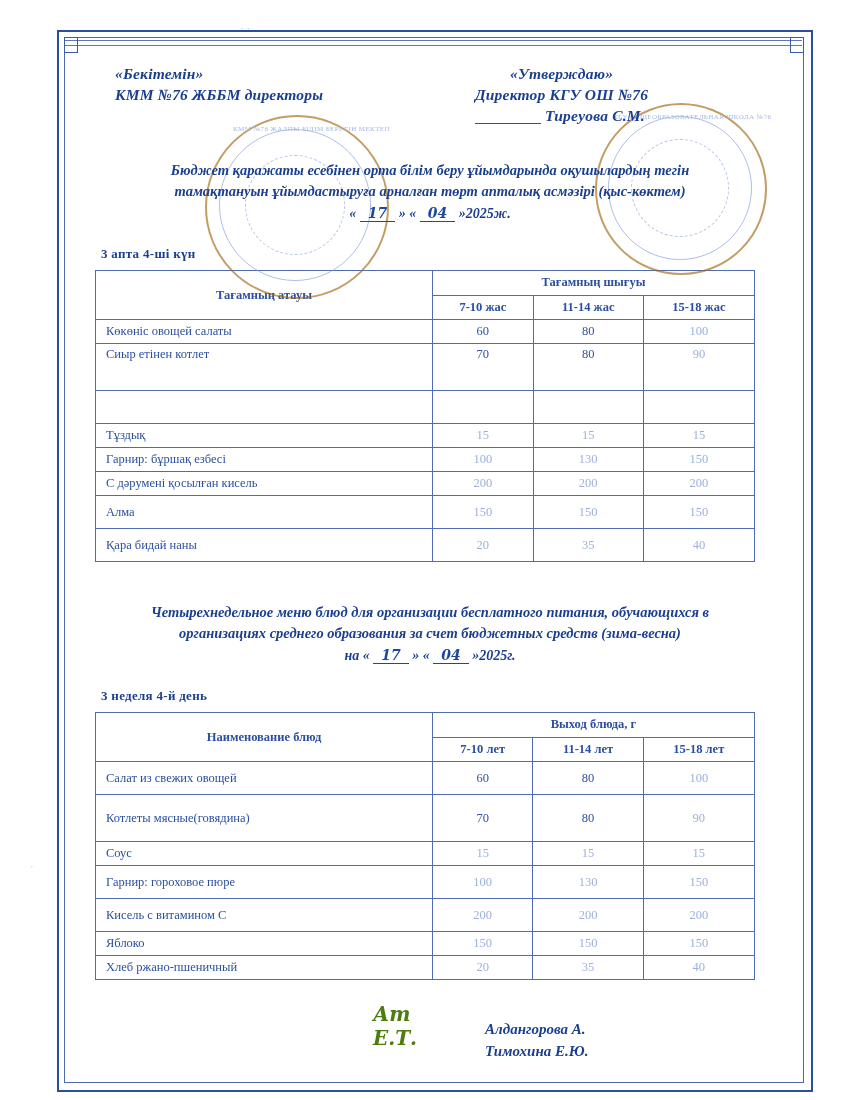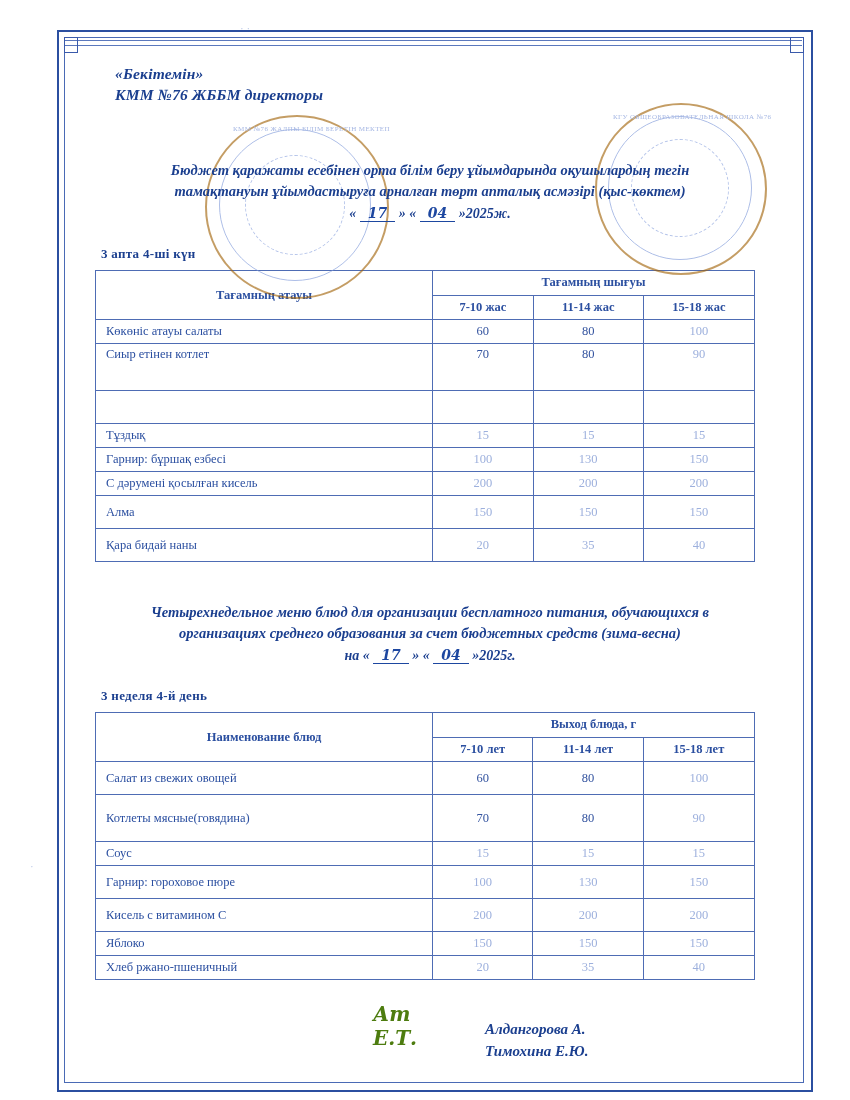--- a/index.html
+++ b/index.html
@@ -248,20 +248,25 @@
         <div class="inner"></div>
         <div class="core"></div>
         <div class="stamp-text" style="left:16px;top:8px;">КГУ ОБЩЕОБРАЗОВАТЕЛЬНАЯ ШКОЛА №76</div>
       </div>
 
       <div class="approval-col left">
         <div class="ln">«Бекітемін»</div>
         <div class="ln">КММ  №76 ЖББМ директоры</div>
       </div>
 
+      <div class="approval-col right">
+        <div class="ln" style="text-align:center;">«Утверждаю»</div>
+        <div class="ln">Директор КГУ ОШ №76</div>
+        <div class="ln"><span class="sig-line"></span><span>Тиреуова С.М.</span></div>
+      </div>
     </div>
 
     <div class="title-block">
       <div>Бюджет қаражаты есебінен орта білім беру ұйымдарында оқушылардың тегін</div>
       <div>тамақтануын ұйымдастыруға арналған төрт апталық асмәзірі (қыс-көктем)</div>
       <div class="dateline">
         <span>«</span>
         <span class="hand">17</span>
         <span>» «</span>
         <span class="hand">04</span>
@@ -276,21 +281,21 @@
           <tr>
         <th rowspan="2" style="height:42px;">Тағамның атауы</th>
         <th colspan="3">Тағамның шығуы</th>
       </tr>
       <tr>
         <th>7-10 жас</th>
         <th>11-14 жас</th>
         <th>15-18 жас</th>
       </tr>
       <tr class="r-short">
-        <td class="dish">Көкөніс атауы салаты</td>
+        <td class="dish">Көкөніс овощей салаты</td>
         <td class="val dark">60</td>
         <td class="val dark">80</td>
         <td class="val faded">100</td>
       </tr>
       <tr class="r-xtall">
         <td class="dish" style="vertical-align:top;">Сиыр етінен котлет</td>
         <td class="val dark" style="vertical-align:top;">70</td>
         <td class="val dark" style="vertical-align:top;">80</td>
         <td class="val faded" style="vertical-align:top;">90</td>
       </tr>

